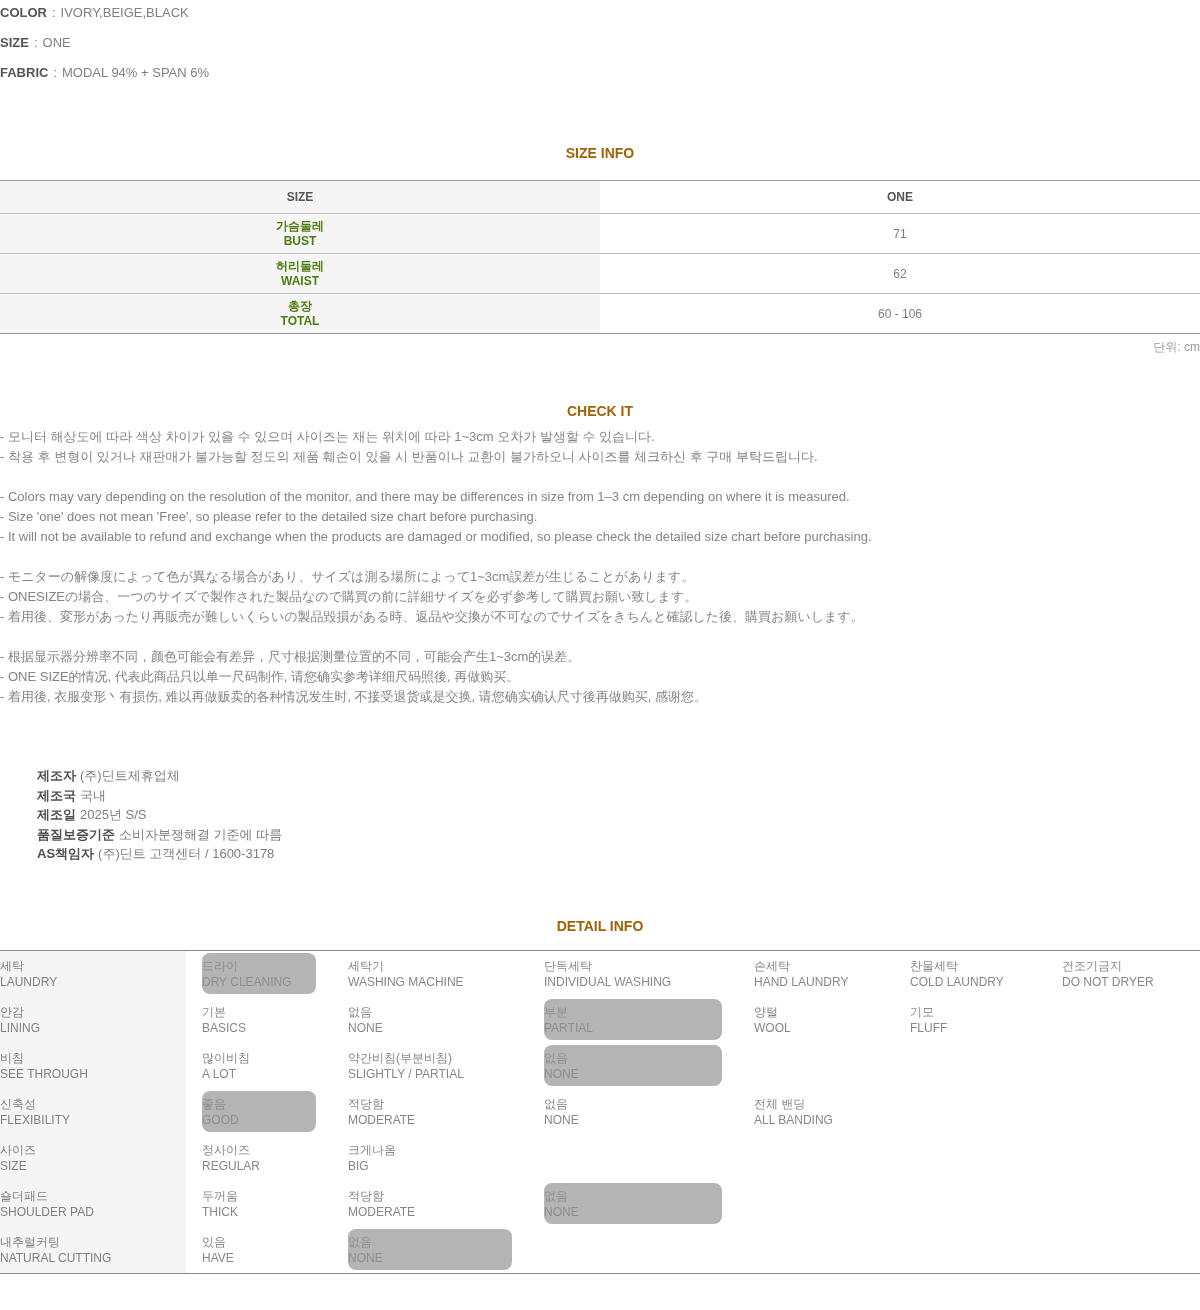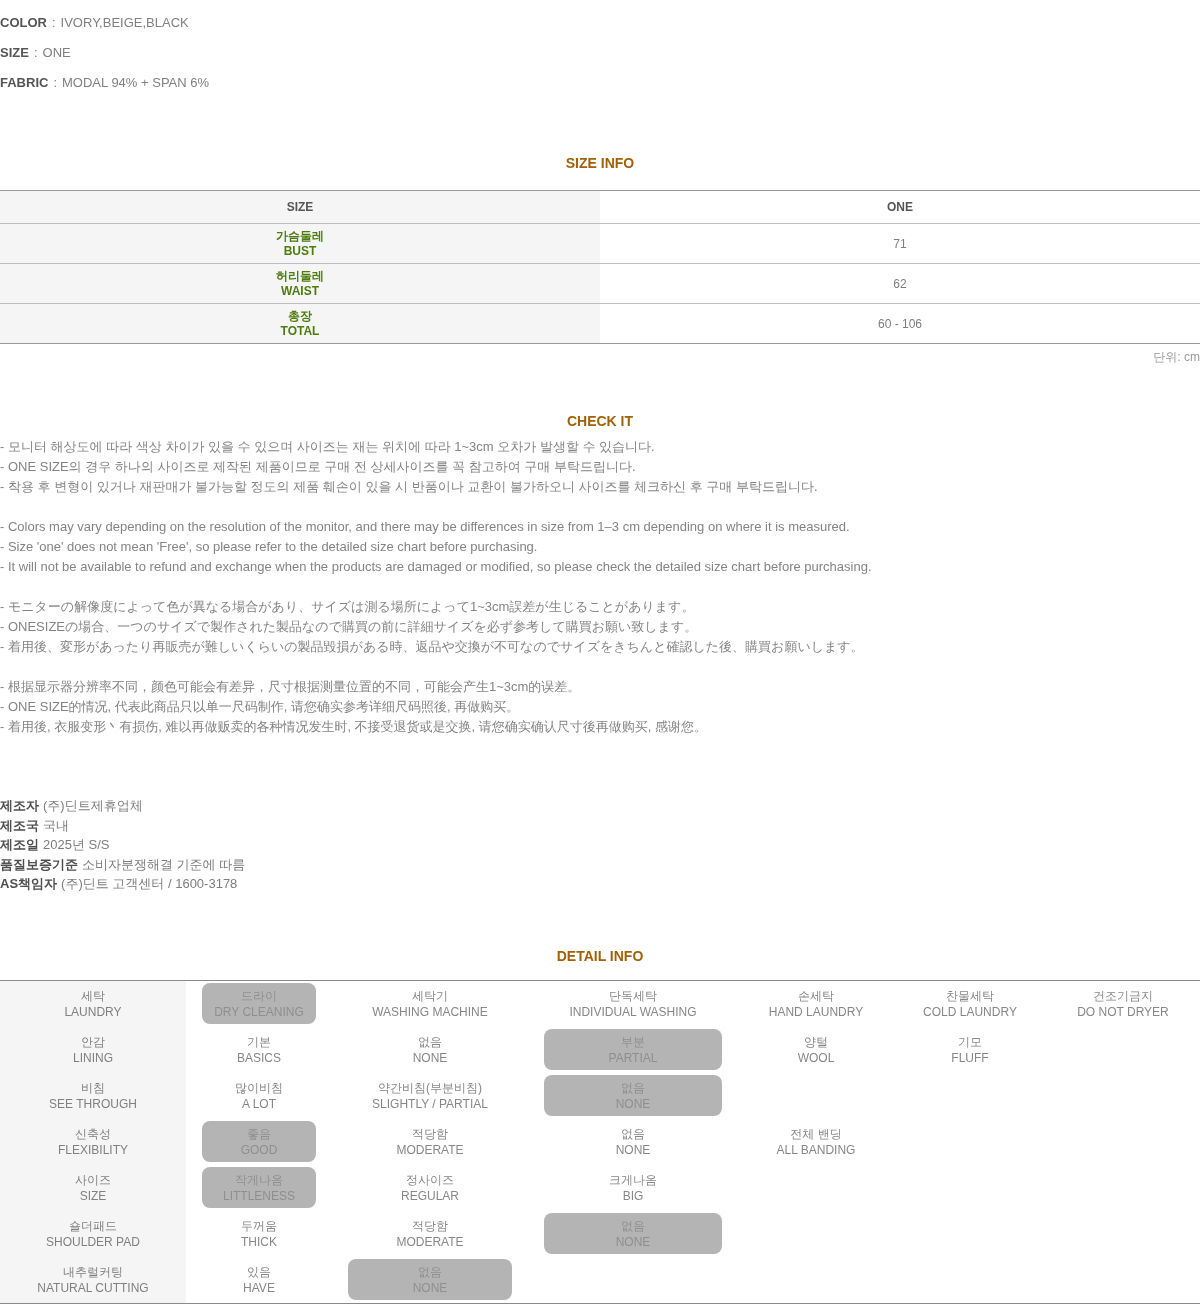--- a/index.html
+++ b/index.html
@@ -1,20 +1,20 @@
 <!DOCTYPE html>
 <html><head>
 <meta charset="utf-8">
 <style>
   html,body{margin:0;padding:0;background:#fff;}
   body{font-family:"Liberation Sans","DejaVu Sans",sans-serif;color:#848484;}
   .page{width:1200px;height:1310px;overflow:hidden;background:#fff;}
 
   
-  .specs{padding-top:16px;}
+  .specs{padding-top:6px;}
   .spec-line{height:13px;line-height:13px;margin-bottom:17px;font-size:13px;}
   .spec-label{font-weight:bold;color:#555;}
   .sep{margin:0 5px;color:#808080;}
   .spec-value{color:#808080;}
 
   
   .sheading{font-size:14px;font-weight:bold;color:#a16207;line-height:14px;text-align:center;}
   .h-sizeinfo{margin-top:67px;}
   .h-checkit{margin-top:51px;}
   .h-detail{margin-top:55px;}
@@ -31,30 +31,30 @@
   .srow.bodyr .r{font-size:12px;color:#7d7d7d;}
   .unit-note{text-align:right;font-size:12px;color:#9a9a9a;margin-top:7px;line-height:12px;}
 
   
   .paras{margin-top:9px;}
   .para{margin-bottom:20px;font-size:13px;}
   .pline{line-height:20px;white-space:nowrap;}
 
   
   .manu{margin-top:59px;font-size:13px;}
-  .mline{line-height:19.5px;}
+  .mline{line-height:19.5px;padding-left:37px;}
   .mlabel{font-weight:bold;color:#4f4f4f;margin-right:4px;}
   .mvalue{color:#7d7d7d;}
 
   
   .dgrid{margin-top:17px;border-top:1px solid #8a8a8a;border-bottom:1px solid #8a8a8a;}
   .drow{display:grid;grid-template-columns:186px 146px 196px 210px 156px 152px 154px;}
   .dcell{height:46px;display:flex;align-items:center;justify-content:center;}
   .dcell.lab{background:#f5f5f5;}
-  .opt{width:calc(100% - 32px);text-align:center;font-size:12px;line-height:16px;color:#878787;}
+  .opt{width:calc(100% - 32px);font-size:12px;line-height:16px;color:#878787;}
   .lab .opt{width:100%;color:#808080;}
   .opt.hl{background:#b4b4b4;color:#8f8f8f;height:41px;display:flex;flex-direction:column;justify-content:center;border-radius:8px;}
 </style>
 </head>
 <body>
 
 <div class="page">
 
   <div class="specs">
     <div class="spec-line">
@@ -96,21 +96,20 @@
       </div>
       <div class="scell r">60 - 106</div>
     </div>
   </div>
   <div class="unit-note">단위: cm</div>
 
   <div class="sheading h-checkit">CHECK IT</div>
   <div class="paras">
     <div class="para">
       <div class="pline">- 모니터 해상도에 따라 색상 차이가 있을 수 있으며 사이즈는 재는 위치에 따라 1~3cm 오차가 발생할 수 있습니다.</div>
-      <div class="pline">- ONE SIZE의 경우 하나의 사이즈로 제작된 제품이므로 구매 전 상세사이즈를 꼭 참고하여 구매 부탁드립니다.</div>
       <div class="pline">- 착용 후 변형이 있거나 재판매가 불가능할 정도의 제품 훼손이 있을 시 반품이나 교환이 불가하오니 사이즈를 체크하신 후 구매 부탁드립니다.</div>
     </div>
     <div class="para">
       <div class="pline">- Colors may vary depending on the resolution of the monitor, and there may be differences in size from 1–3 cm depending on where it is measured.</div>
       <div class="pline">- Size 'one' does not mean 'Free', so please refer to the detailed size chart before purchasing.</div>
       <div class="pline">- It will not be available to refund and exchange when the products are damaged or modified, so please check the detailed size chart before purchasing.</div>
     </div>
     <div class="para">
       <div class="pline">- モニターの解像度によって色が異なる場合があり、サイズは測る場所によって1~3cm誤差が生じることがあります。</div>
       <div class="pline">- ONESIZEの場合、一つのサイズで製作された製品なので購買の前に詳細サイズを必ず参考して購買お願い致します。</div>
@@ -286,26 +285,20 @@
     </div>
 
     <div class="drow">
       <div class="dcell lab">
         <div class="opt">
             <div>사이즈</div>
             <div>SIZE</div>
           </div>
       </div>
       <div class="dcell">
-          <div class="opt hl">
-            <div>작게나옴</div>
-            <div>LITTLENESS</div>
-          </div>
-        </div>
-      <div class="dcell">
           <div class="opt">
             <div>정사이즈</div>
             <div>REGULAR</div>
           </div>
         </div>
       <div class="dcell">
           <div class="opt">
             <div>크게나옴</div>
             <div>BIG</div>
           </div>

